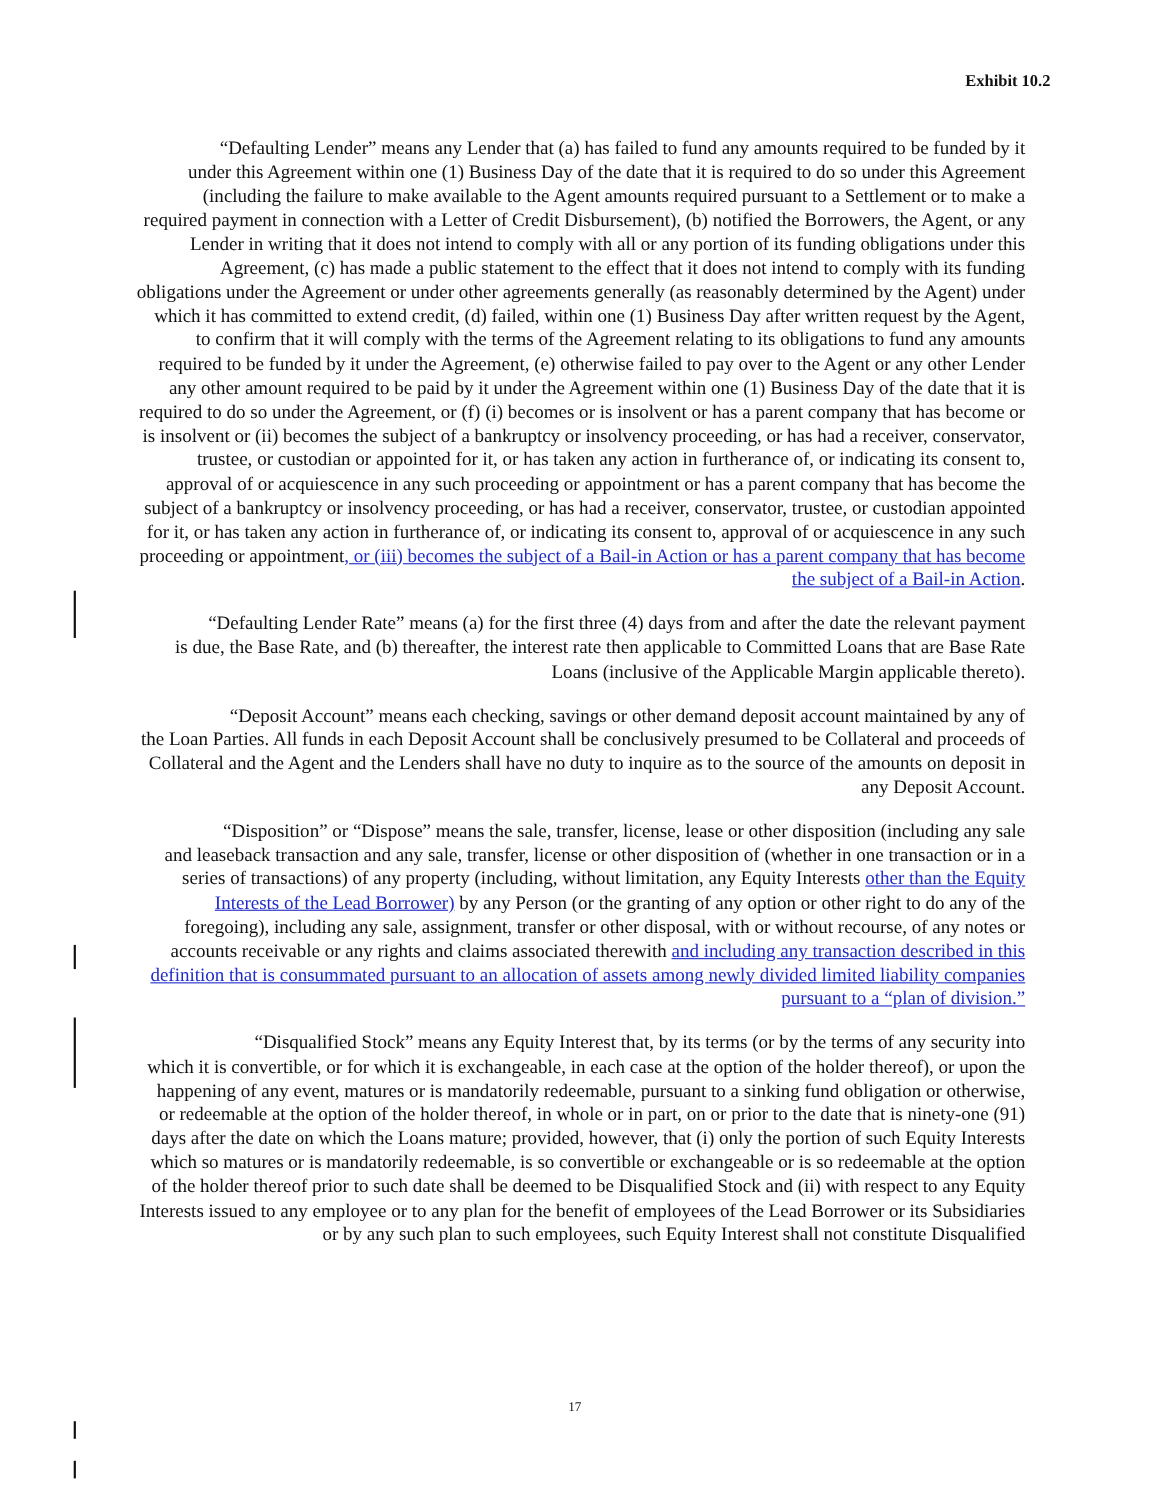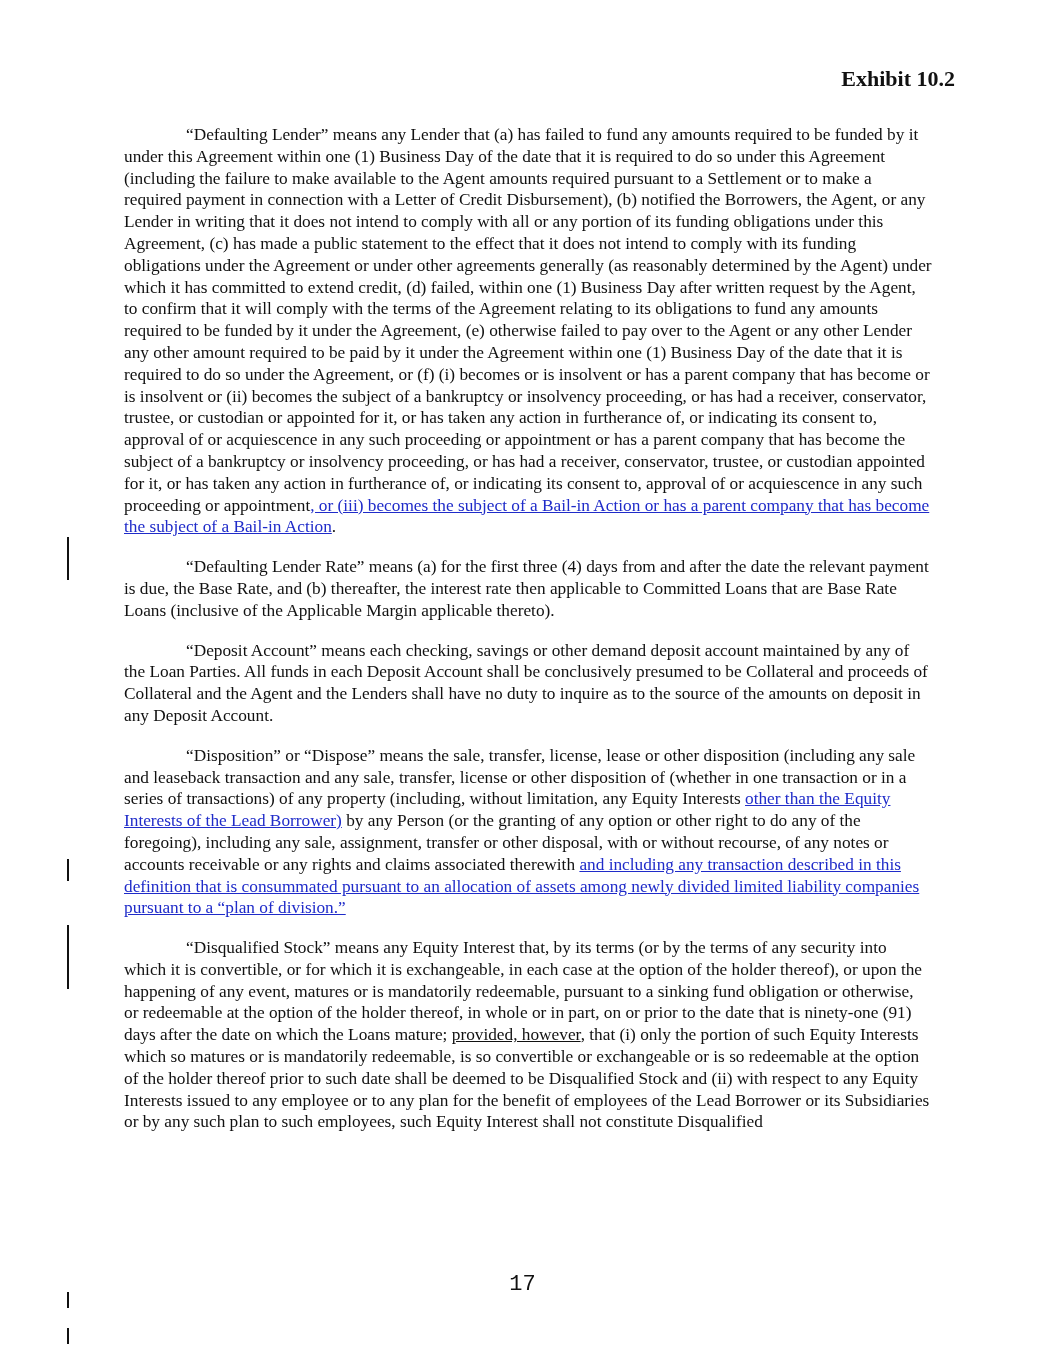--- a/index.html
+++ b/index.html
@@ -1,24 +1,24 @@
 <!DOCTYPE html>
 <html><head>
 <meta charset="utf-8">
 <style>
   html, body { margin: 0; padding: 0; background: #ffffff; }
   body { width: 1055px; height: 1365px; position: relative; overflow: hidden;
          font-family: "Liberation Serif", "DejaVu Serif", serif; color: #111; }
-  .exhibit { position: absolute; top: 66px; right: 100px; font-weight: bold; font-size: 22px; }
+  .exhibit { position: absolute; top: 66px; right: 100px; font-weight: bold; font-size: 15px; }
   .content { position: absolute; left: 124px; top: 124px; width: 808px; font-size: 17.3px; line-height: 21.8px; }
-  .para { margin: 0 0 18px 0; text-indent: 62px; text-align: left; }
+  .para { margin: 0 0 18px 0; text-indent: 62px; text-align: right; }
   .ins { color: #1f2bc9; text-decoration: underline; text-decoration-color: #1f2bc9; }
-  .ul { text-decoration: underline; }
+  .ul { }
   .changebar { position: absolute; left: 67px; width: 2px; background: #111; }
-  .pagenum { position: absolute; top: 1272px; left: 0; width: 1045px; text-align: center; font-size: 22px; font-family: Liberation Mono, monospace; }
+  .pagenum { position: absolute; top: 1272px; left: 0; width: 1045px; text-align: center; font-size: 12px; }
 </style>
 </head>
 <body>
 
 <div class="exhibit">Exhibit 10.2</div>
 
 <div class="content" id="content">
     <p class="para"><span>“Defaulting Lender” means any Lender that (a) has failed to fund any amounts required to be funded by it under this Agreement within one (1) Business Day of the date that it is required to do so under this Agreement (including the failure to make available to the Agent amounts required pursuant to a Settlement or to make a required payment in connection with a Letter of Credit Disbursement), (b) notified the Borrowers, the Agent, or any Lender in writing that it does not intend to comply with all or any portion of its funding obligations under this Agreement, (c) has made a public statement to the effect that it does not intend to comply with its funding obligations under the Agreement or under other agreements generally (as reasonably determined by the Agent) under which it has committed to extend credit, (d) failed, within one (1) Business Day after written request by the Agent, to confirm that it will comply with the terms of the Agreement relating to its obligations to fund any amounts required to be funded by it under the Agreement, (e) otherwise failed to pay over to the Agent or any other Lender any other amount required to be paid by it under the Agreement within one (1) Business Day of the date that it is required to do so under the Agreement, or (f) (i) becomes or is insolvent or has a parent company that has become or is insolvent or (ii) becomes the subject of a bankruptcy or insolvency proceeding, or has had a receiver, conservator, trustee, or custodian or appointed for it, or has taken any action in furtherance of, or indicating its consent to, approval of or acquiescence in any such proceeding or appointment or has a parent company that has become the subject of a bankruptcy or insolvency proceeding, or has had a receiver, conservator, trustee, or custodian appointed for it, or has taken any action in furtherance of, or indicating its consent to, approval of or acquiescence in any such proceeding or appointment</span><span class="ins">, or (iii) becomes the subject of a Bail-in Action or has a parent company that has become the subject of a Bail-in Action</span><span>.</span></p>
     <p class="para"><span>“Defaulting Lender Rate” means (a) for the first three (4) days from and after the date the relevant payment is due, the Base Rate, and (b) thereafter, the interest rate then applicable to Committed Loans that are Base Rate Loans (inclusive of the Applicable Margin applicable thereto).</span></p>
     <p class="para"><span>“Deposit Account” means each checking, savings or other demand deposit account maintained by any of the Loan Parties.  All funds in each Deposit Account shall be conclusively presumed to be Collateral and proceeds of Collateral and the Agent and the Lenders shall have no duty to inquire as to the source of the amounts on deposit in any Deposit Account.</span></p>

